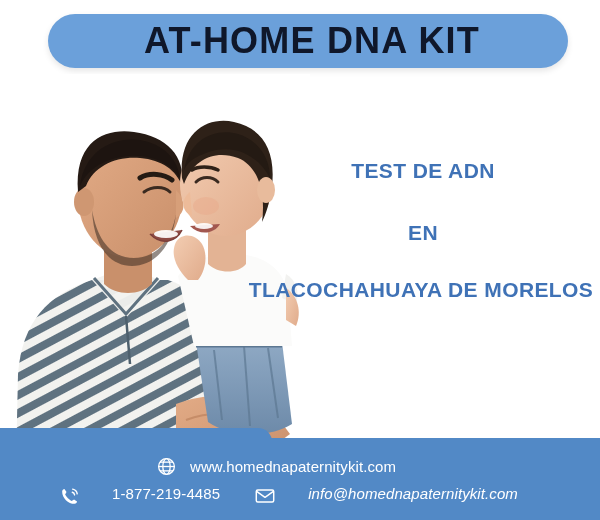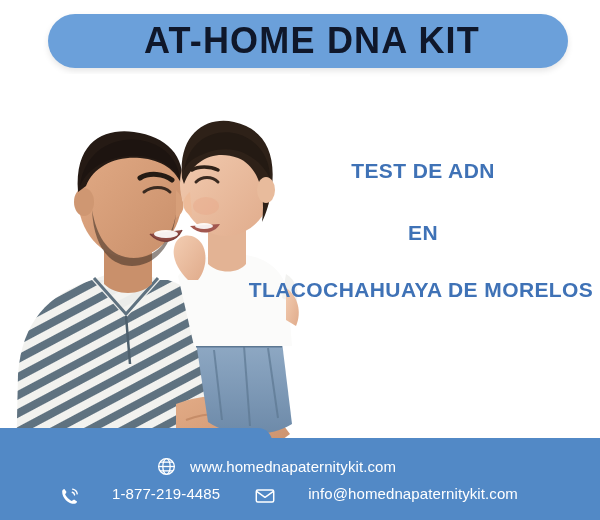--- a/index.html
+++ b/index.html
@@ -138,21 +138,21 @@
   .footer-icon {
     display: inline-flex;
     align-items: center;
     justify-content: center;
     width: 22px;
     height: 22px;
     margin-right: 13px;
     flex: 0 0 auto;
   }
   .gap-group { display: flex; align-items: flex-start; gap: 19px; }
-  .gap-group + .gap-group { margin-left: 34px; }
+  .gap-group + .gap-group { margin-left: 34px; font-style: italic; }
 </style>
 </head>
 <body>
 
 <div class="banner">
 
   <div class="header-pill">
     <div class="header-title">AT-HOME DNA KIT</div>
   </div>
 

